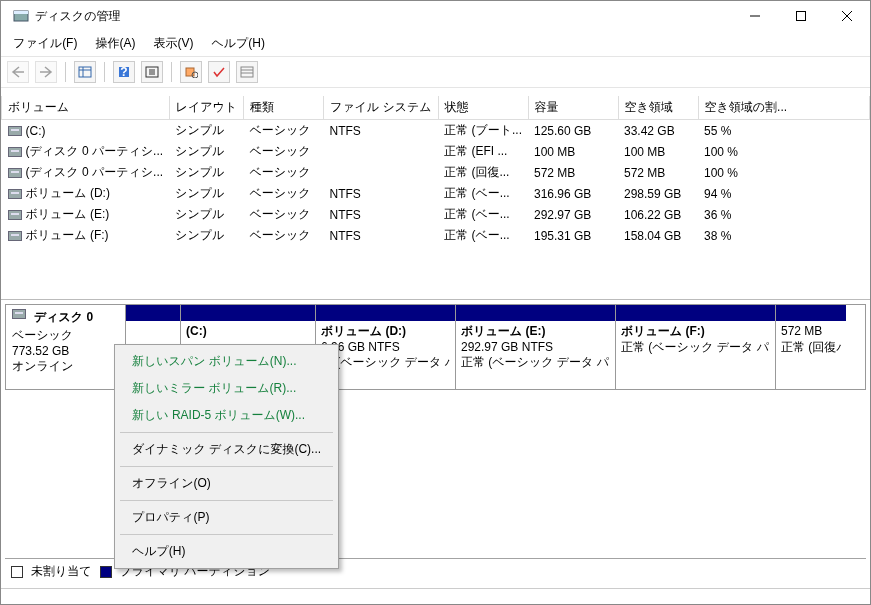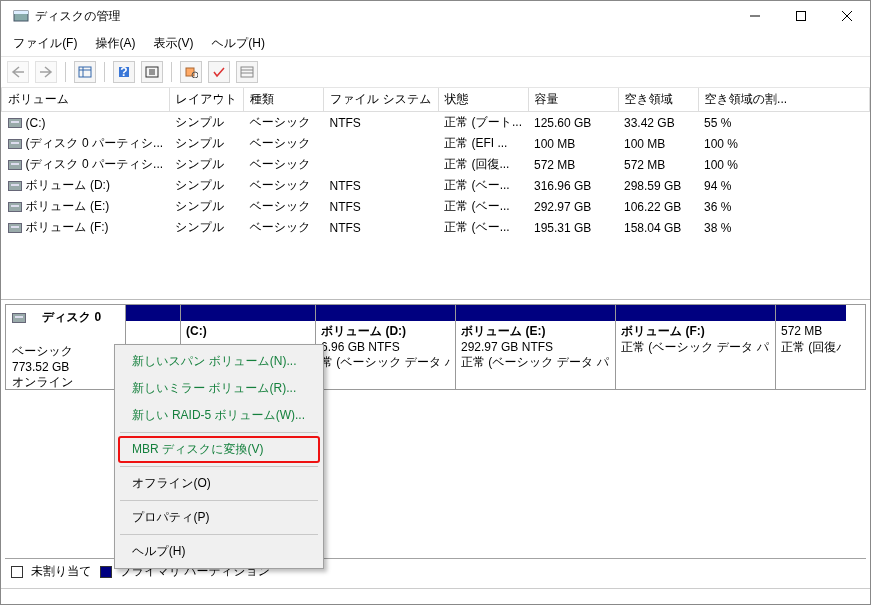--- a/index.html
+++ b/index.html
@@ -10,21 +10,21 @@
   .titlebar .title { flex: 1; }
   .winbtns { display: flex; height: 100%; }
   .winbtn { width: 46px; display:flex; align-items:center; justify-content:center; }
   .menubar { display:flex; padding: 2px 4px; gap: 2px; border-bottom: 1px solid #e5e5e5; }
   .menubar .mi { padding: 2px 8px; }
   .toolbar { display:flex; align-items:center; padding: 4px 6px; gap: 6px; border-bottom: 1px solid #e5e5e5; }
   .tbtn { width: 22px; height: 22px; border: 1px solid #ccc; background:#f6f6f6; display:flex; align-items:center; justify-content:center; }
   .tbtn.disabled { opacity: 0.55; }
   .tsep { width:1px; height:20px; background:#ccc; margin:0 2px; }
   .list { flex: 0 0 212px; overflow:auto; border-bottom: 1px solid #bbb; }
-  table.vol { border-collapse: collapse; width: 100%; }
+  table.vol { border-collapse: collapse; width: 100%; margin-top: 8px; }
   table.vol th { background:#fff; border: 1px solid #ddd; border-top:none; font-weight: normal; text-align:left; padding: 3px 6px; white-space:nowrap; position:sticky; top:0; }
   table.vol td { padding: 2px 6px; white-space:nowrap; }
   .volicon { display:inline-block; width:14px; height:10px; background:#9aa; border:1px solid #667; margin-right:4px; vertical-align:middle; position:relative; }
   .volicon::before { content:""; position:absolute; inset:2px 2px 4px 2px; background:#dde; }
   .graphical { flex:1; overflow:hidden; padding: 4px; position:relative; }
   .diskrow { display:flex; height: 86px; border: 1px solid #999; }
   .diskinfo { width: 120px; border-right:1px solid #999; padding: 4px 6px; }
   .diskinfo .line { line-height:1.3; }
   .parts { flex:1; display:flex; }
   .part { border-right:1px solid #999; display:flex; flex-direction:column; min-width:0; }
@@ -212,21 +212,21 @@
             <td>158.04 GB</td>
             <td>38 %</td>
           </tr>
         </tbody>
     </table>
   </div>
 
   <div class="graphical">
     <div class="diskrow">
       <div class="diskinfo">
-        <div style="display:flex;align-items:center;gap:12px;margin-bottom:18px">
+        <div style="display:flex;align-items:flex-start;gap:4px;margin-bottom:2px">
           <span class="volicon"></span>
           <b>ディスク 0</b>
         </div>
         <div class="line">ベーシック</div>
         <div class="line">773.52 GB</div>
         <div class="line">オンライン</div>
       </div>
       <div class="parts" id="parts">
           <div class="part" style="width: 55px; flex: 0 0 55px;">
             <div class="phdr"></div>
@@ -286,21 +286,21 @@
     </div>
   </div>
 
   <div class="statusbar"></div>
 
   <div class="ctxmenu" id="ctxmenu" style="left:113px; top:343px;">
       <div class="citem disabled">新しいスパン ボリューム(N)...</div>
       <div class="citem disabled">新しいミラー ボリューム(R)...</div>
       <div class="citem disabled">新しい RAID-5 ボリューム(W)...</div>
       <div class="csep"></div>
-      <div class="citem disabled highlight-red">MBR ディスクに変換(V)</div>
+      <div class="citem">ダイナミック ディスクに変換(C)...</div>
       <div class="csep"></div>
       <div class="citem">オフライン(O)</div>
       <div class="csep"></div>
       <div class="citem">プロパティ(P)</div>
       <div class="csep"></div>
       <div class="citem">ヘルプ(H)</div>
     </div>
 
 </div>
 

